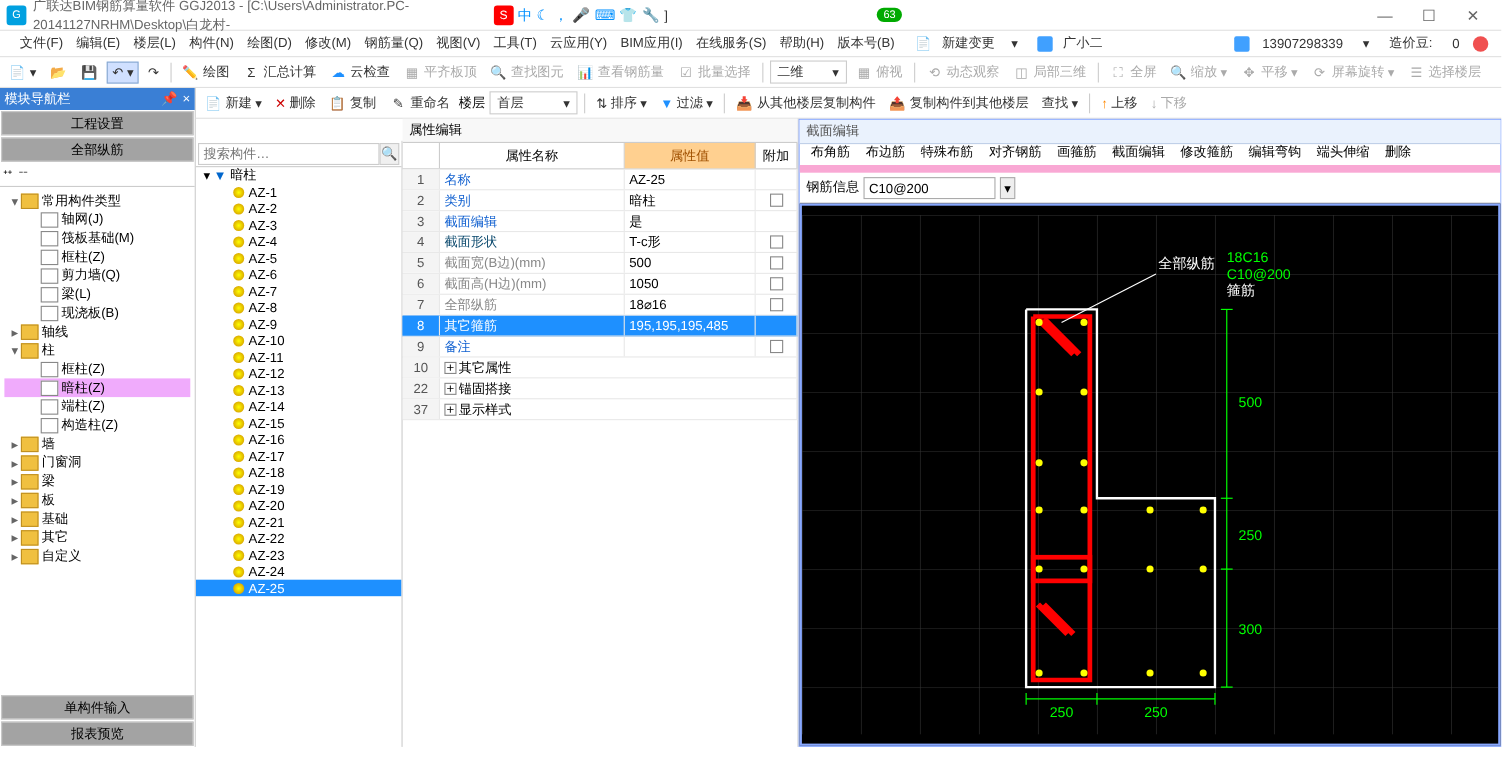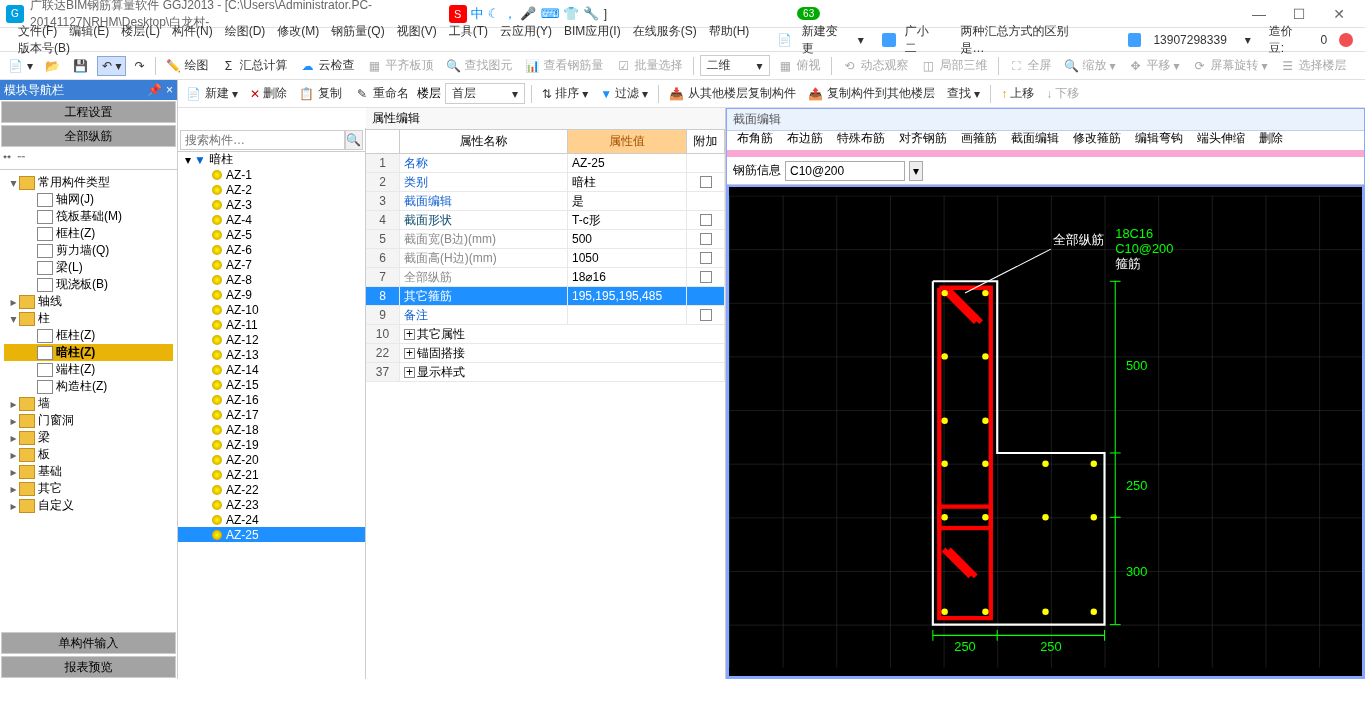--- a/index.html
+++ b/index.html
@@ -20,21 +20,21 @@
 .tb-btn { display:flex; align-items:center; gap:3px; padding: 2px 4px; cursor:default; color:#333;}
 .tb-sep { width:1px; height:18px; background:#ccc; margin: 0 2px;}
 .tb-ico { width:16px; height:16px; display:inline-flex; align-items:center; justify-content:center; }
 .layout { display: flex; height: calc(100% - 28px - 24px - 28px - 28px); }
 .left-col { width: 178px; display:flex; flex-direction:column; border-right:1px solid #ccc;}
 .nav-header { background:#3a7fd5; color:#fff; height:20px; display:flex; align-items:center; padding: 0 4px; }
 .nav-header .pin { margin-left:auto; color:#fff; }
 .nav-btn { height:22px; border:1px solid #ccc; background:#a3a3a3; display:flex; align-items:center; justify-content:center; margin:1px;}
 .tree-area { flex:1; overflow:auto; padding: 4px; }
 .tree-item { display:flex; align-items:center; height:17px; padding-left:var(--indent,0px); white-space:nowrap;}
-.tree-item.sel { background:#eab308;font-weight:bold; }
+.tree-item.sel { background:#f0abfc; }
 .tree-toggle { width:11px; text-align:center; color:#666; }
 .tree-ico { width:16px; height:14px; margin-right:3px; display:inline-block;}
 .folder { background:#f0c040; border:1px solid #c09020; }
 .leaf-ico { border:1px solid #888; background:#fff;}
 .mid-col { width: 188px; border-right:1px solid #ccc; display:flex; flex-direction:column;margin-top:20px;}
 .search-bar { height:24px; display:flex; align-items:center; border-bottom:1px solid #ccc; padding:2px;}
 .search-bar input { flex:1; height:20px; border:1px solid #ccc; padding:0 4px;}
 .search-bar button { width:22px; height:20px; border:1px solid #ccc; background:#f0f0f0;}
 .comp-tree { flex:1; overflow:auto;}
 .comp-item { display:flex; align-items:center; height:15px; padding-left: var(--indent,16px);}
@@ -103,21 +103,20 @@
   <span class="tb-btn">
       <span class="tb-ico">📄</span>
       <span>新建变更</span>
       <span>▾</span>
     </span>
   <span class="tb-btn">
       <span class="avatar"></span>
       <span>广小二</span>
     </span>
   <span class="r">
-    <span class="blue-link">两种汇总方式的区别是…</span>
     <span style="width:40px"></span>
     <span class="avatar"></span>
     <span class="blue-link">13907298339</span>
     <span>▾</span>
     <span>造价豆:</span>
     <span class="blue-link">0</span>
     <span class="notif"></span>
   </span>
 </div>
 

